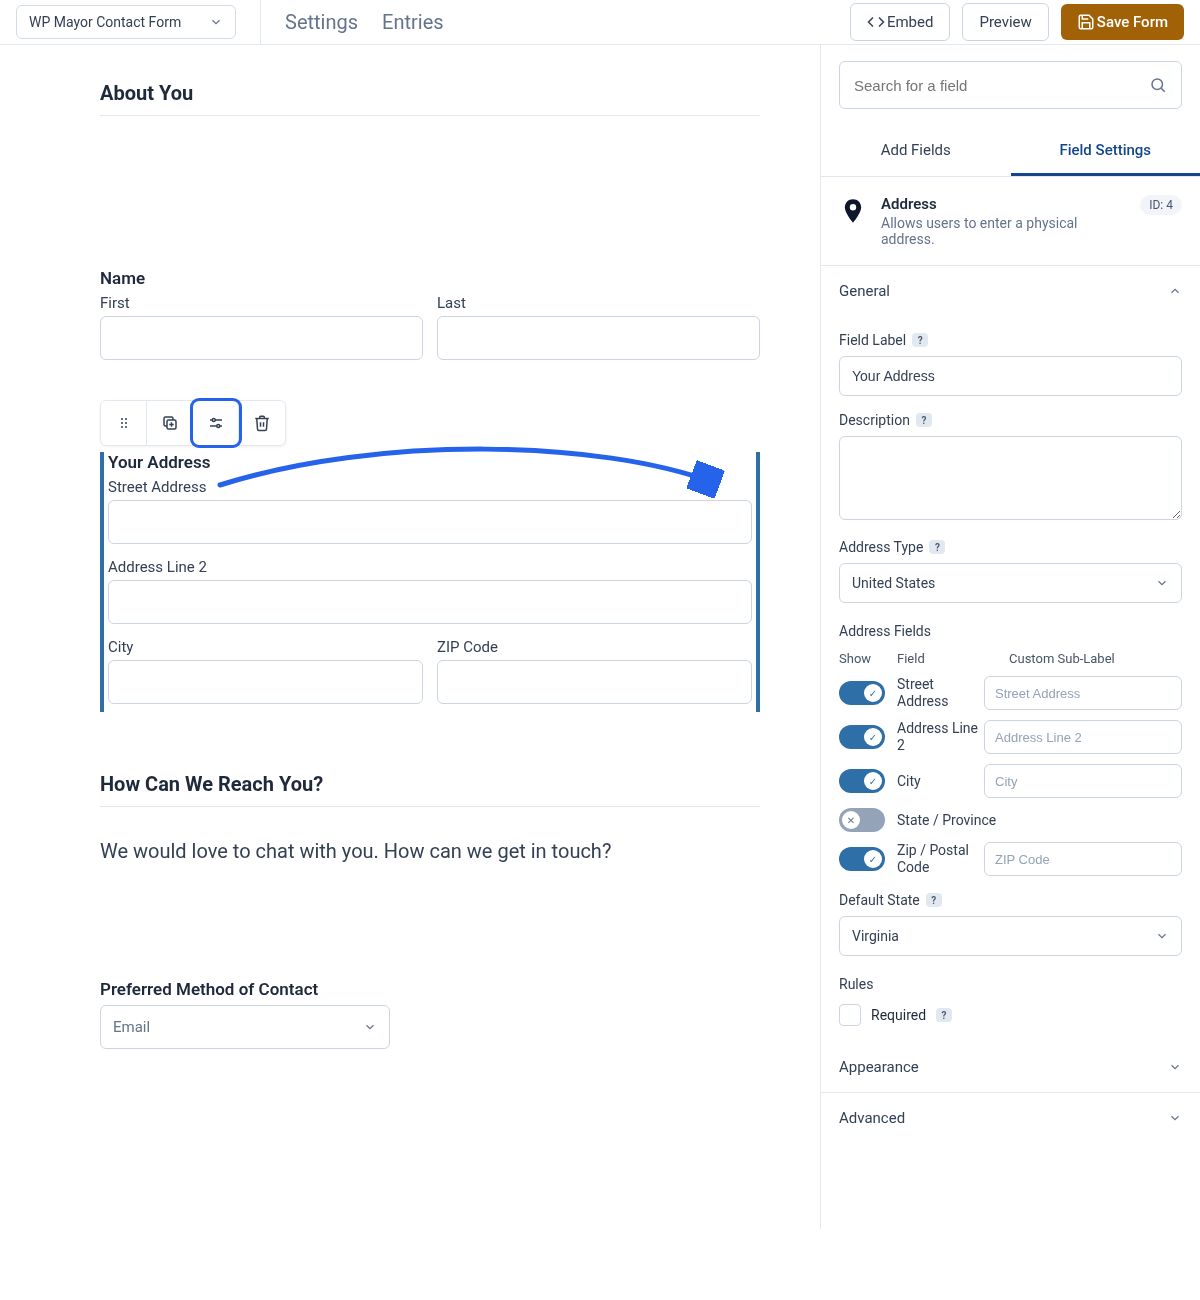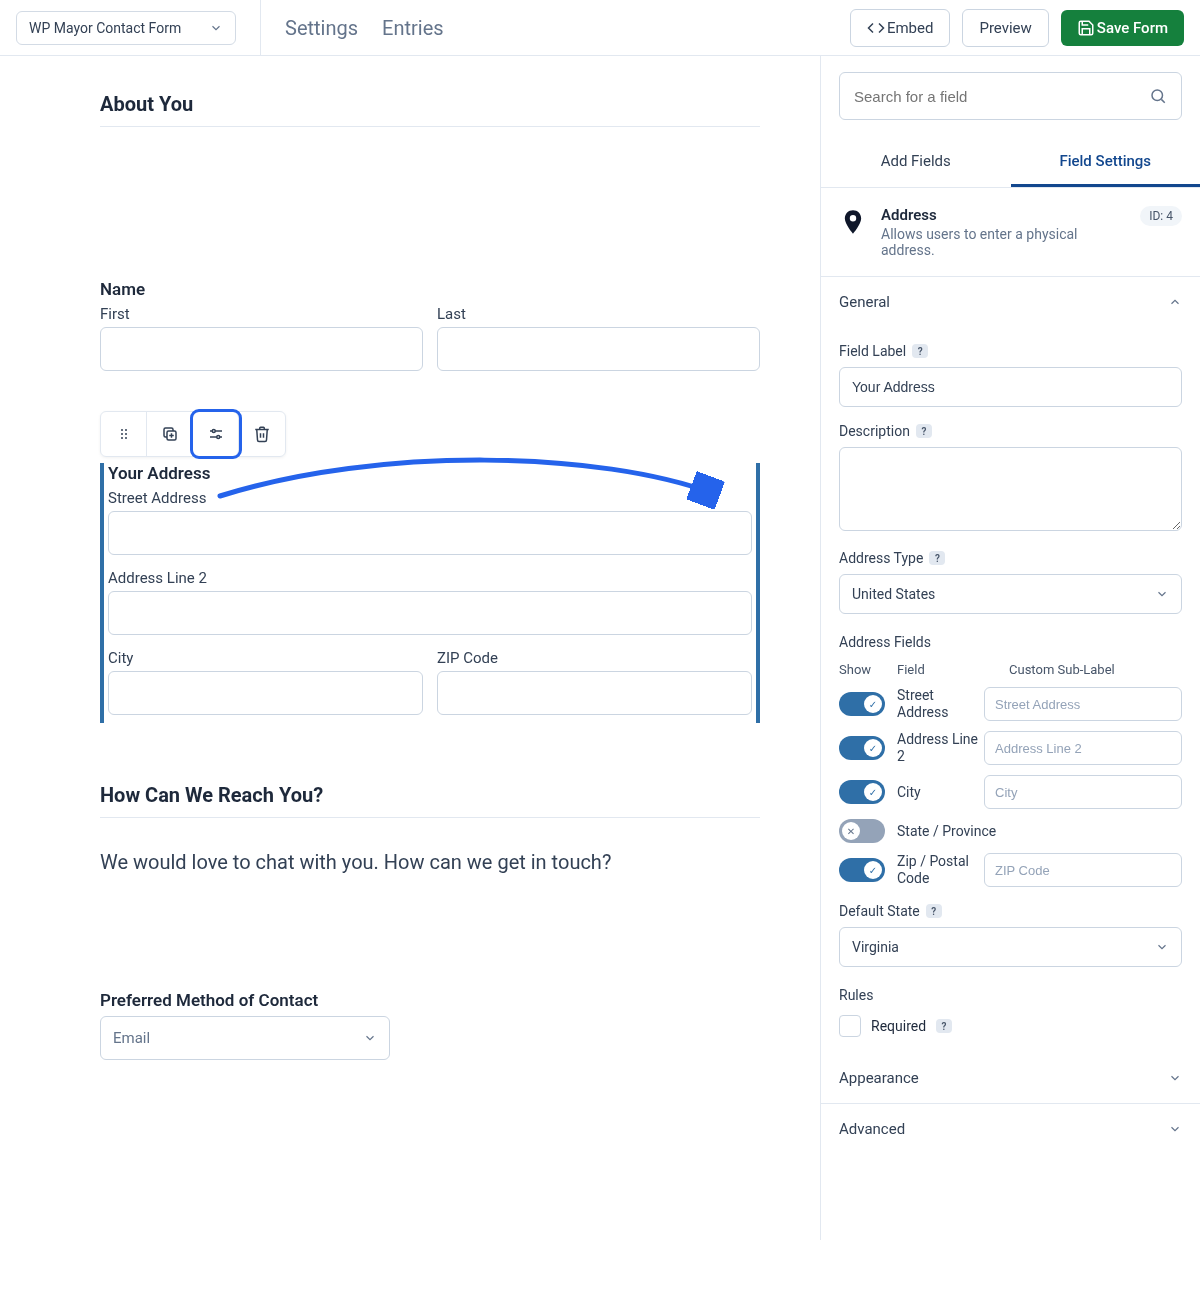--- a/index.html
+++ b/index.html
@@ -1,27 +1,27 @@
 <!DOCTYPE html>
 <html><head>
 <meta charset="utf-8">
 <style>
 * { box-sizing: border-box; margin: 0; padding: 0; }
 body { font-family: -apple-system, BlinkMacSystemFont, "Segoe UI", Roboto, sans-serif; font-size: 14px; color: #1e293b; background: #fff; width: 1200px; }
 
 
-.topbar { display: flex; align-items: center; border-bottom: 1px solid #e2e8f0; height: 56px; padding: 0 16px; }
+.topbar { display: flex; align-items: center; border-bottom: 1px solid #e2e8f0; height: 45px; padding: 0 16px; }
 .form-select-box { display: flex; align-items: center; justify-content: space-between; border: 1px solid #d3dbe5; border-radius: 6px; padding: 8px 12px; width: 220px; gap: 8px; cursor: pointer; margin-right: 24px;}
 .form-select-box span { font-size: 14px; color: #334155; }
 .topbar-divider { width: 1px; height: 100%; background: #e2e8f0; margin: 0 24px 0 0; }
 .nav-link { color: #64748b; font-size: 20px; margin-right: 24px; text-decoration: none; cursor: pointer;}
 .topbar-spacer { flex: 1; }
 .btn { display: inline-flex; align-items: center; border-radius: 6px; padding: 9px 16px; font-size: 15px; cursor: pointer; gap: 2px; margin-left: 12px; }
 .btn-outline { border: 1px solid #cbd5e1; background: #fff; color: #334155; }
-.btn-primary { border: none; background: #15803d; color: #fff; font-weight: 500; }
+.btn-primary { border: none; background: #a16207; color: #fff; font-weight: 500; }
 
 
 .main { display: flex; }
 .canvas { flex: 1; padding: 36px 60px 180px 100px; position: relative; }
 .sidebar { width: 380px; border-left: 1px solid #e2e8f0; padding: 16px 18px 40px 18px; }
 
 
 .section-title { font-size: 20px; font-weight: 700; color: #1e293b; margin-bottom: 10px; }
 .section-rule { border: none; border-top: 1px solid #e2e8f0; margin-bottom: 32px; }
 .subfield-label { font-size: 17px; font-weight: 600; color: #1e293b; margin-bottom: 6px; }

